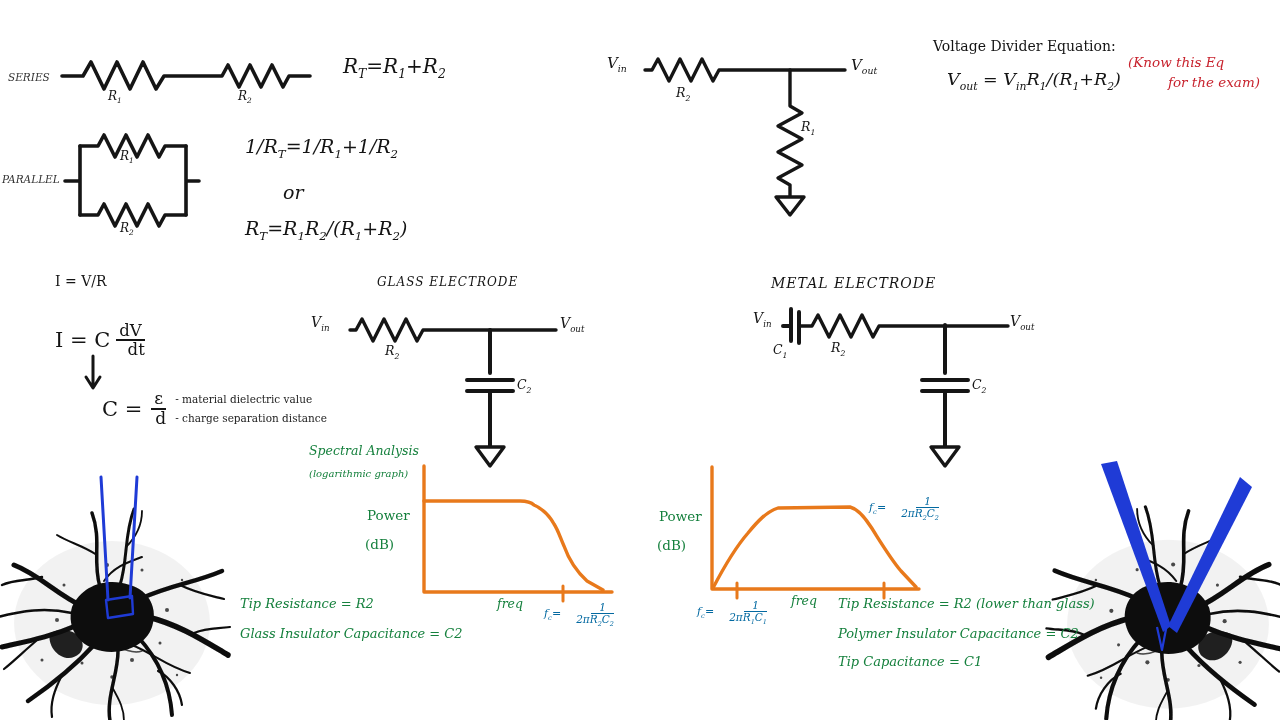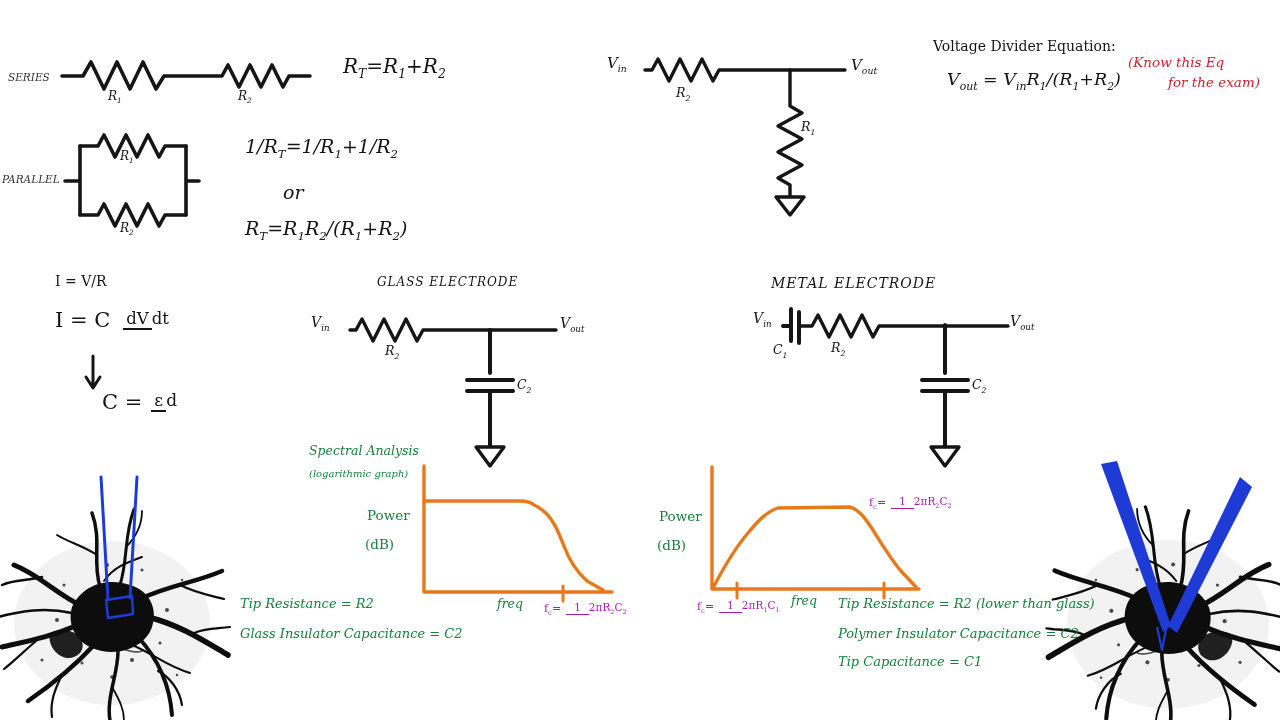--- a/index.html
+++ b/index.html
@@ -6,23 +6,23 @@
   body{width:1280px;height:720px;overflow:hidden;background:#ffffff;position:relative;
        font-family:"DejaVu Serif",serif;color:#141414;}
   .art{position:absolute;left:0;top:0;width:1280px;height:720px;}
   .t{position:absolute;white-space:nowrap;font-style:italic;color:#141414;line-height:1.1;}
   .up{font-style:normal;}
   sub{font-size:62%;line-height:0;}
   .orange{color:#15803d;}
   .blue{color:#15803d;}
   .red{color:#C8232E;}
   .row{position:absolute;display:flex;align-items:center;white-space:nowrap;}
-  .frac{display:inline-flex;flex-direction:row;align-items:flex-start;line-height:1.05;}
+  .frac{display:inline-flex;flex-direction:column;align-items:flex-end;line-height:1.05;}
   .frac .num{border-bottom:2px solid currentColor;padding:0 3px;}
-  .fc{position:absolute;display:flex;align-items:center;gap:5px;color:#a21caf;}
+  .fc{position:absolute;display:flex;align-items:center;gap:15px;color:#0369a1;font-style:italic;}
   .fc .frac{font-size:10.5px;}
   .fc .frac .num{border-bottom:1.2px solid currentColor;padding:0 8px;}
   .notes{display:flex;flex-direction:column;gap:7px;font-size:10.5px;font-style:normal;color:#222;}
 </style>
 </head>
 <body>
 
 <svg class="art" viewBox="0 0 1280 720">
   <defs>
     <filter id="soft" x="-20%" y="-20%" width="140%" height="140%">
@@ -156,32 +156,36 @@
 <div class="t" style="left:801px;top:120px;font-size:12.5px;">R<sub>1</sub></div>
 
 <div class="t up" style="left:933px;top:39px;font-size:14px;">Voltage Divider Equation:</div>
 <div class="t" style="left:947px;top:70px;font-size:17.5px;">V<sub>out</sub> = V<sub>in</sub>R<sub>1</sub>/(R<sub>1</sub>+R<sub>2</sub>)</div>
 <div class="t red" style="left:1128px;top:52px;font-size:13.5px;line-height:1.5;">
   <span style="display:block;">(Know this Eq</span>
   <span style="display:block;margin-left:40px;">for the exam)</span>
 </div>
 
 <div class="t up" style="left:55px;top:274px;font-size:14px;">I = V/R</div>
-<div class="row" style="left:55px;top:308px;gap:13px;">
+<div class="row" style="left:55px;top:322px;gap:6px;">
   <span class="up" style="font-size:21px;">I = C</span>
   <span class="frac up" style="font-size:16.5px;">
     <span class="num">dV</span>
     <span>dt</span>
   </span>
 </div>
 <div class="row" style="left:102px;top:390px;gap:9px;">
   <span class="up" style="font-size:21px;">C =</span>
   <span class="frac up" style="font-size:17px;">
     <span class="num">ε</span>
     <span>d</span>
+  </span>
+  <span class="notes">
+    <span>- material dielectric value</span>
+    <span>- charge separation distance</span>
   </span>
 </div>
 
 <div class="t" style="left:377px;top:276px;font-size:12px;letter-spacing:1px;">GLASS ELECTRODE</div>
 <div class="t" style="left:311px;top:315px;font-size:14px;">V<sub>in</sub></div>
 <div class="t" style="left:385px;top:344px;font-size:12.5px;">R<sub>2</sub></div>
 <div class="t" style="left:560px;top:316px;font-size:14px;">V<sub>out</sub></div>
 <div class="t" style="left:517px;top:378px;font-size:12.5px;">C<sub>2</sub></div>
 
 <div class="t orange" style="left:309px;top:444px;font-size:12.5px;">Spectral Analysis</div>

